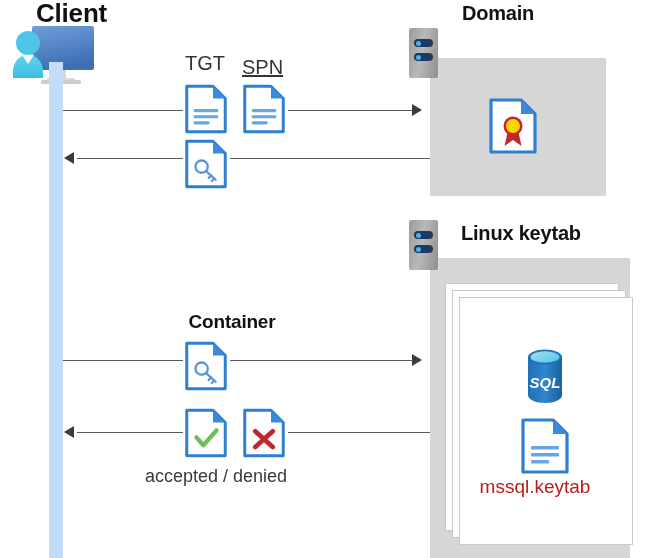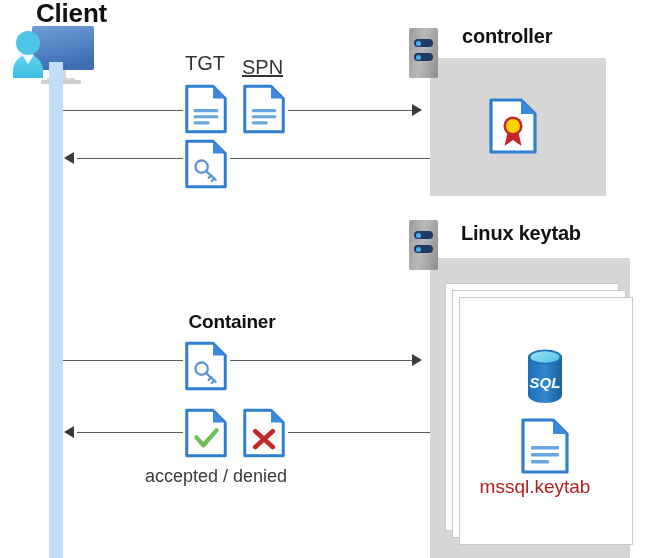--- a/index.html
+++ b/index.html
@@ -85,22 +85,21 @@
     <path d="M14 31 l6 9 l6 -9 l-4 -2 h-4 z" fill="#ffffff" opacity="0.92"></path>
     <circle cx="20" cy="19" r="12" fill="#4ec6e8"></circle>
   </svg>
 </div>
 
 <div class="abs" id="lifeline"></div>
 
 <div class="abs panel" id="dc-panel"></div>
 
 <div class="abs hd" id="dc-title">
-  <br>
-  <span>controller</span>
+  <span>Domain</span><br>
 </div>
 
 <div class="abs rack" id="dc-rack">
   <div class="bar b1">
       <i></i>
     </div>
   <div class="bar b2">
       <i></i>
     </div>
 </div>

